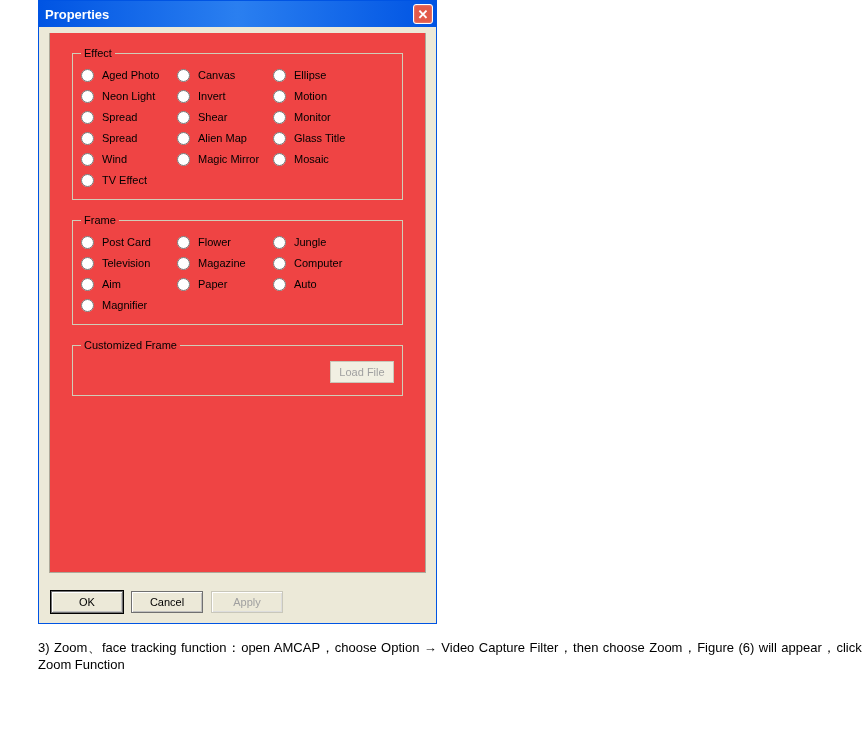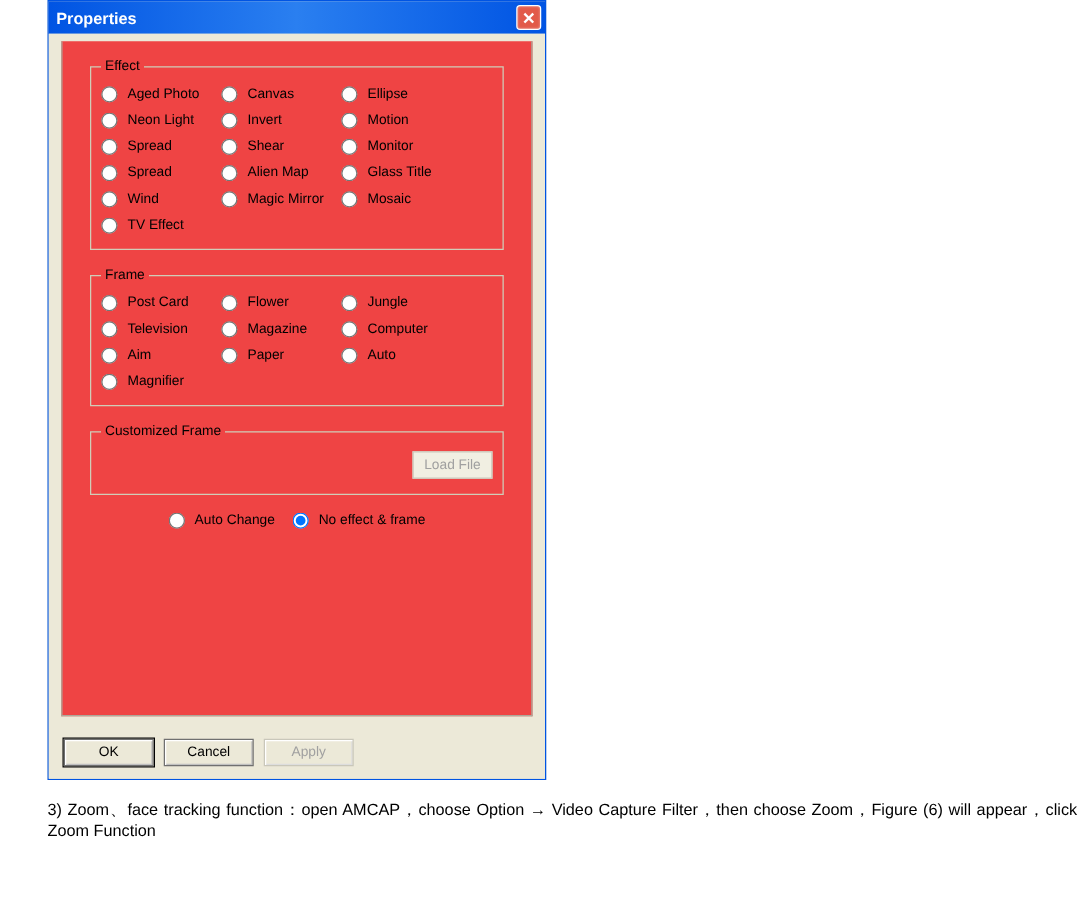--- a/index.html
+++ b/index.html
@@ -260,30 +260,20 @@
           </div>
         </fieldset>
 
         <fieldset>
           <legend>Customized Frame</legend>
           <div class="clearfix">
             <button class="loadfile-btn" disabled="">Load File</button>
           </div>
         </fieldset>
 
-        <div class="autochange-row">
-          <label class="radio-item">
-              <input type="radio" name="mode" style="">
-              <span>Auto Change</span>
-            </label>
-          <label class="radio-item">
-              <input type="radio" name="mode" checked="" style="">
-              <span>No effect &amp; frame</span>
-            </label>
-        </div>
 
       </div>
     </div>
     <div class="bottom-buttons">
       <button class="btn default">OK</button>
       <button class="btn">Cancel</button>
       <button class="btn disabled" disabled="">Apply</button>
     </div>
   </div>
 

